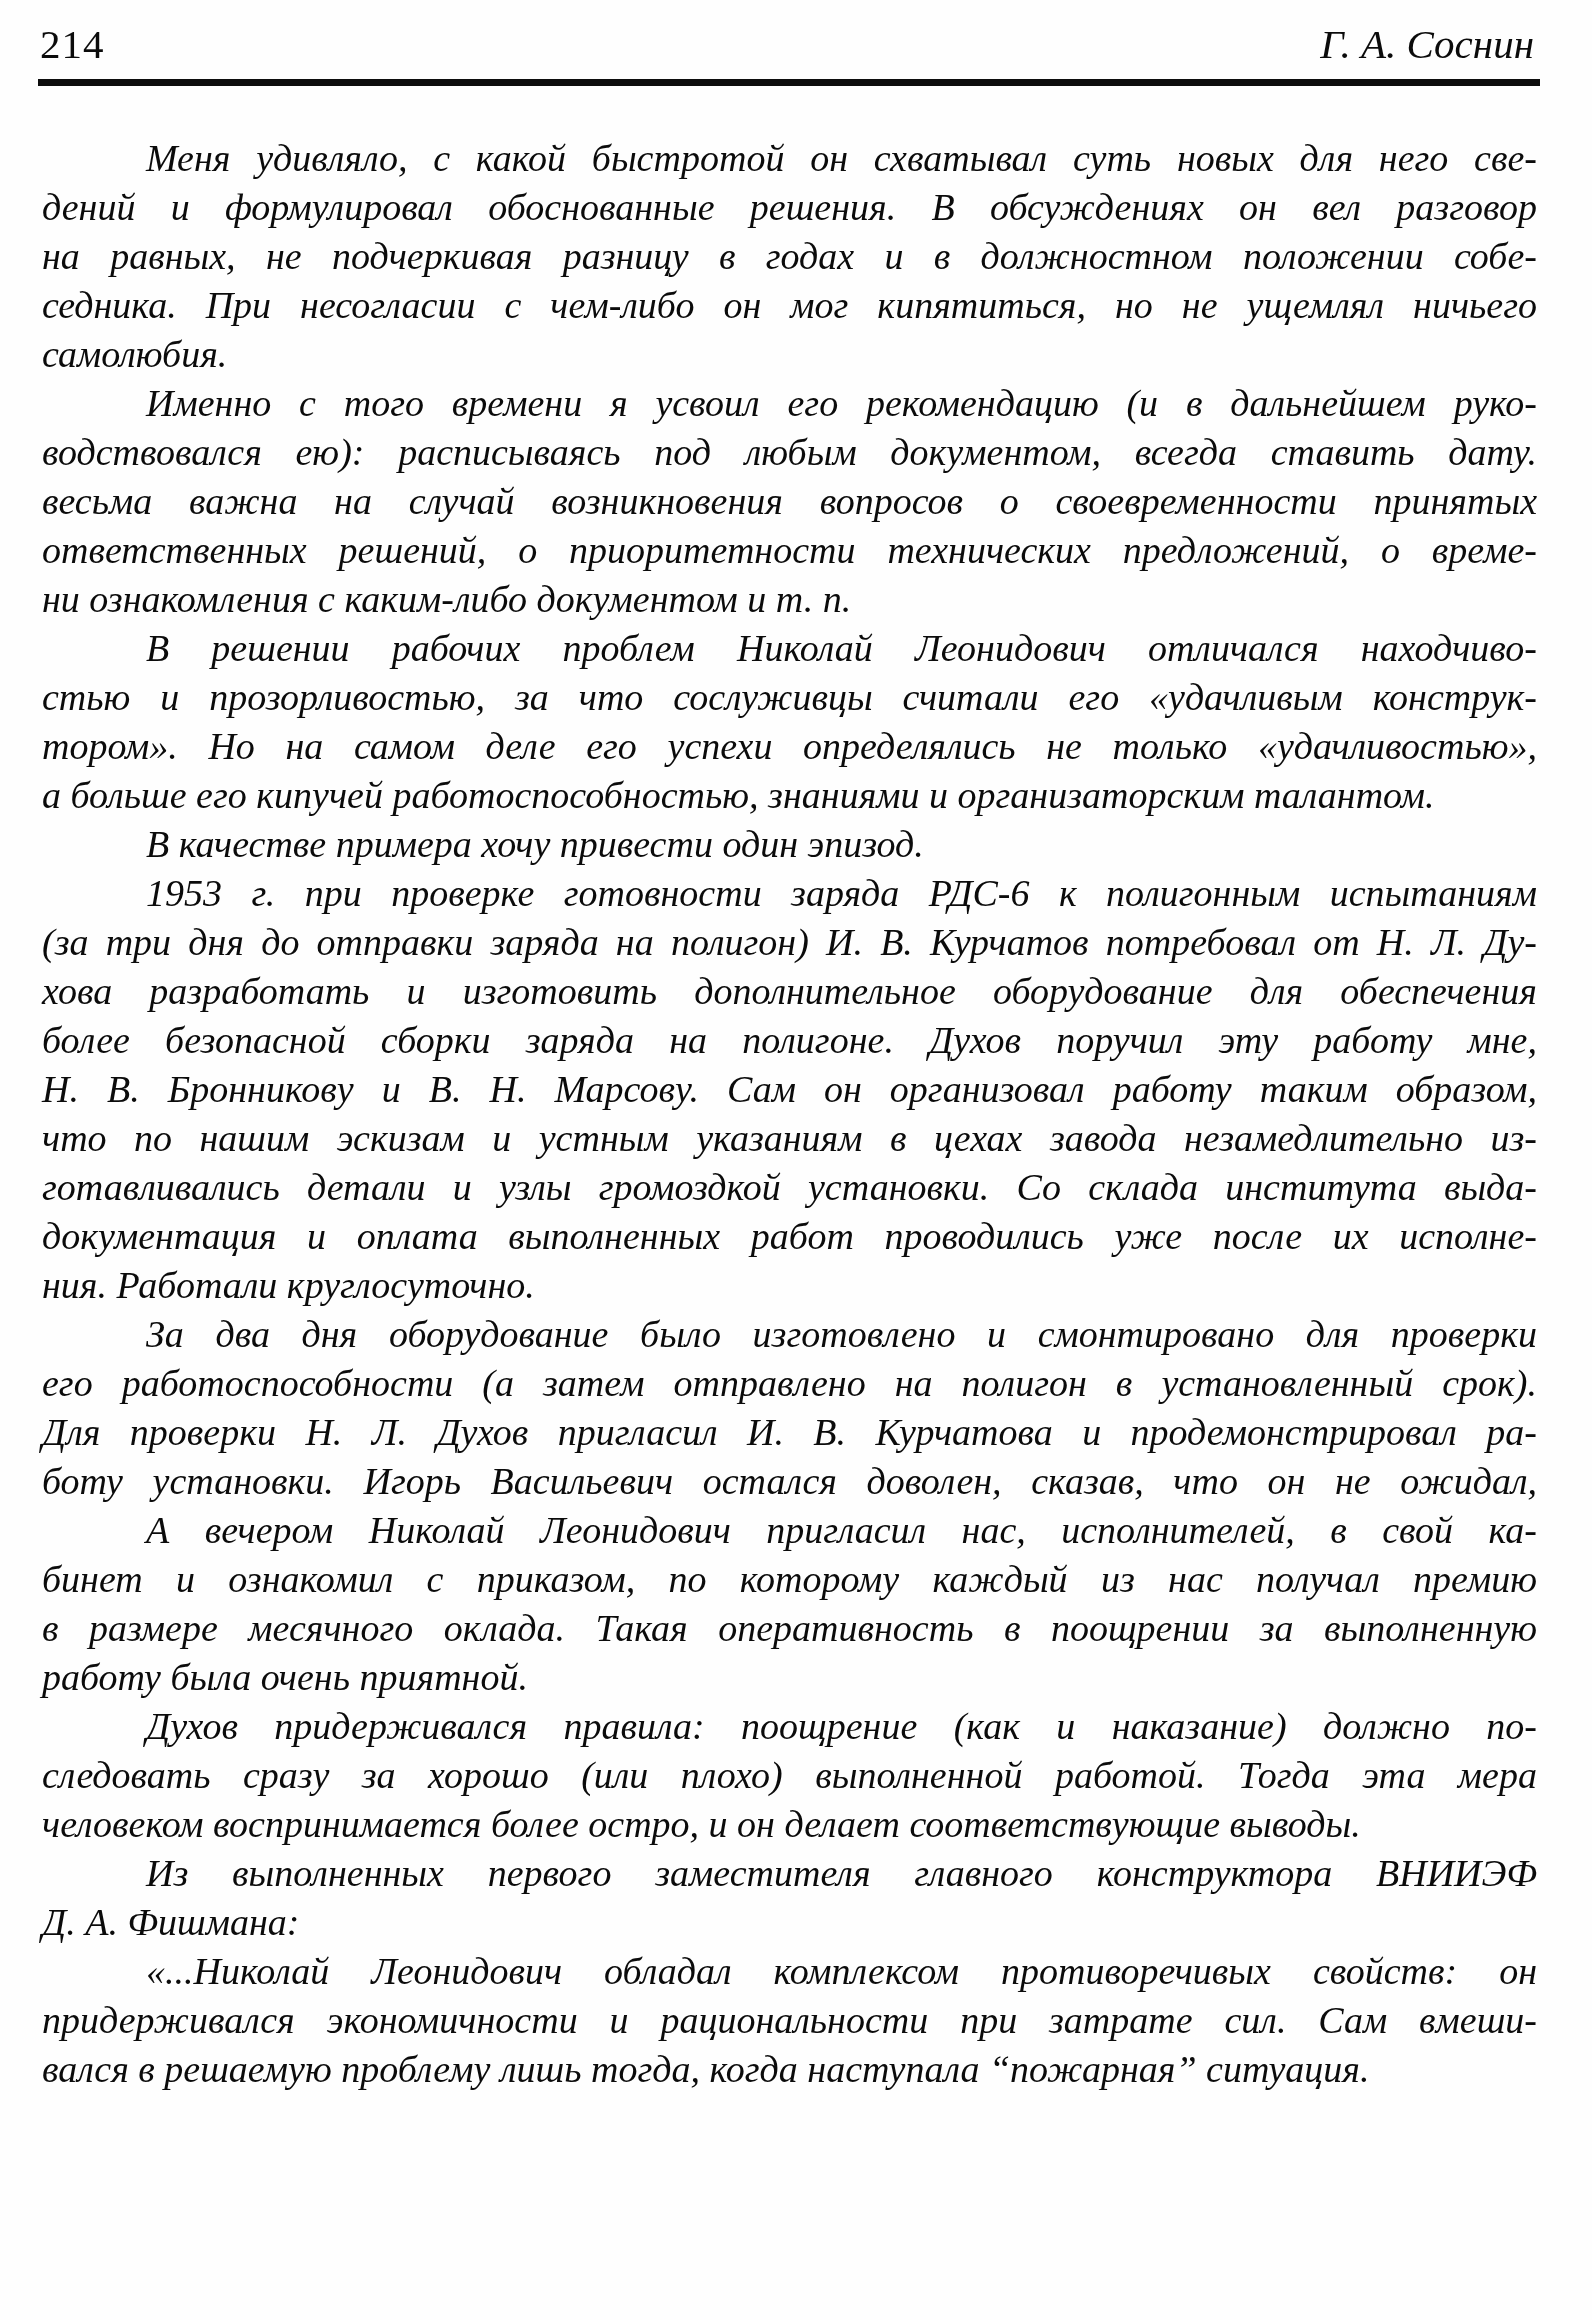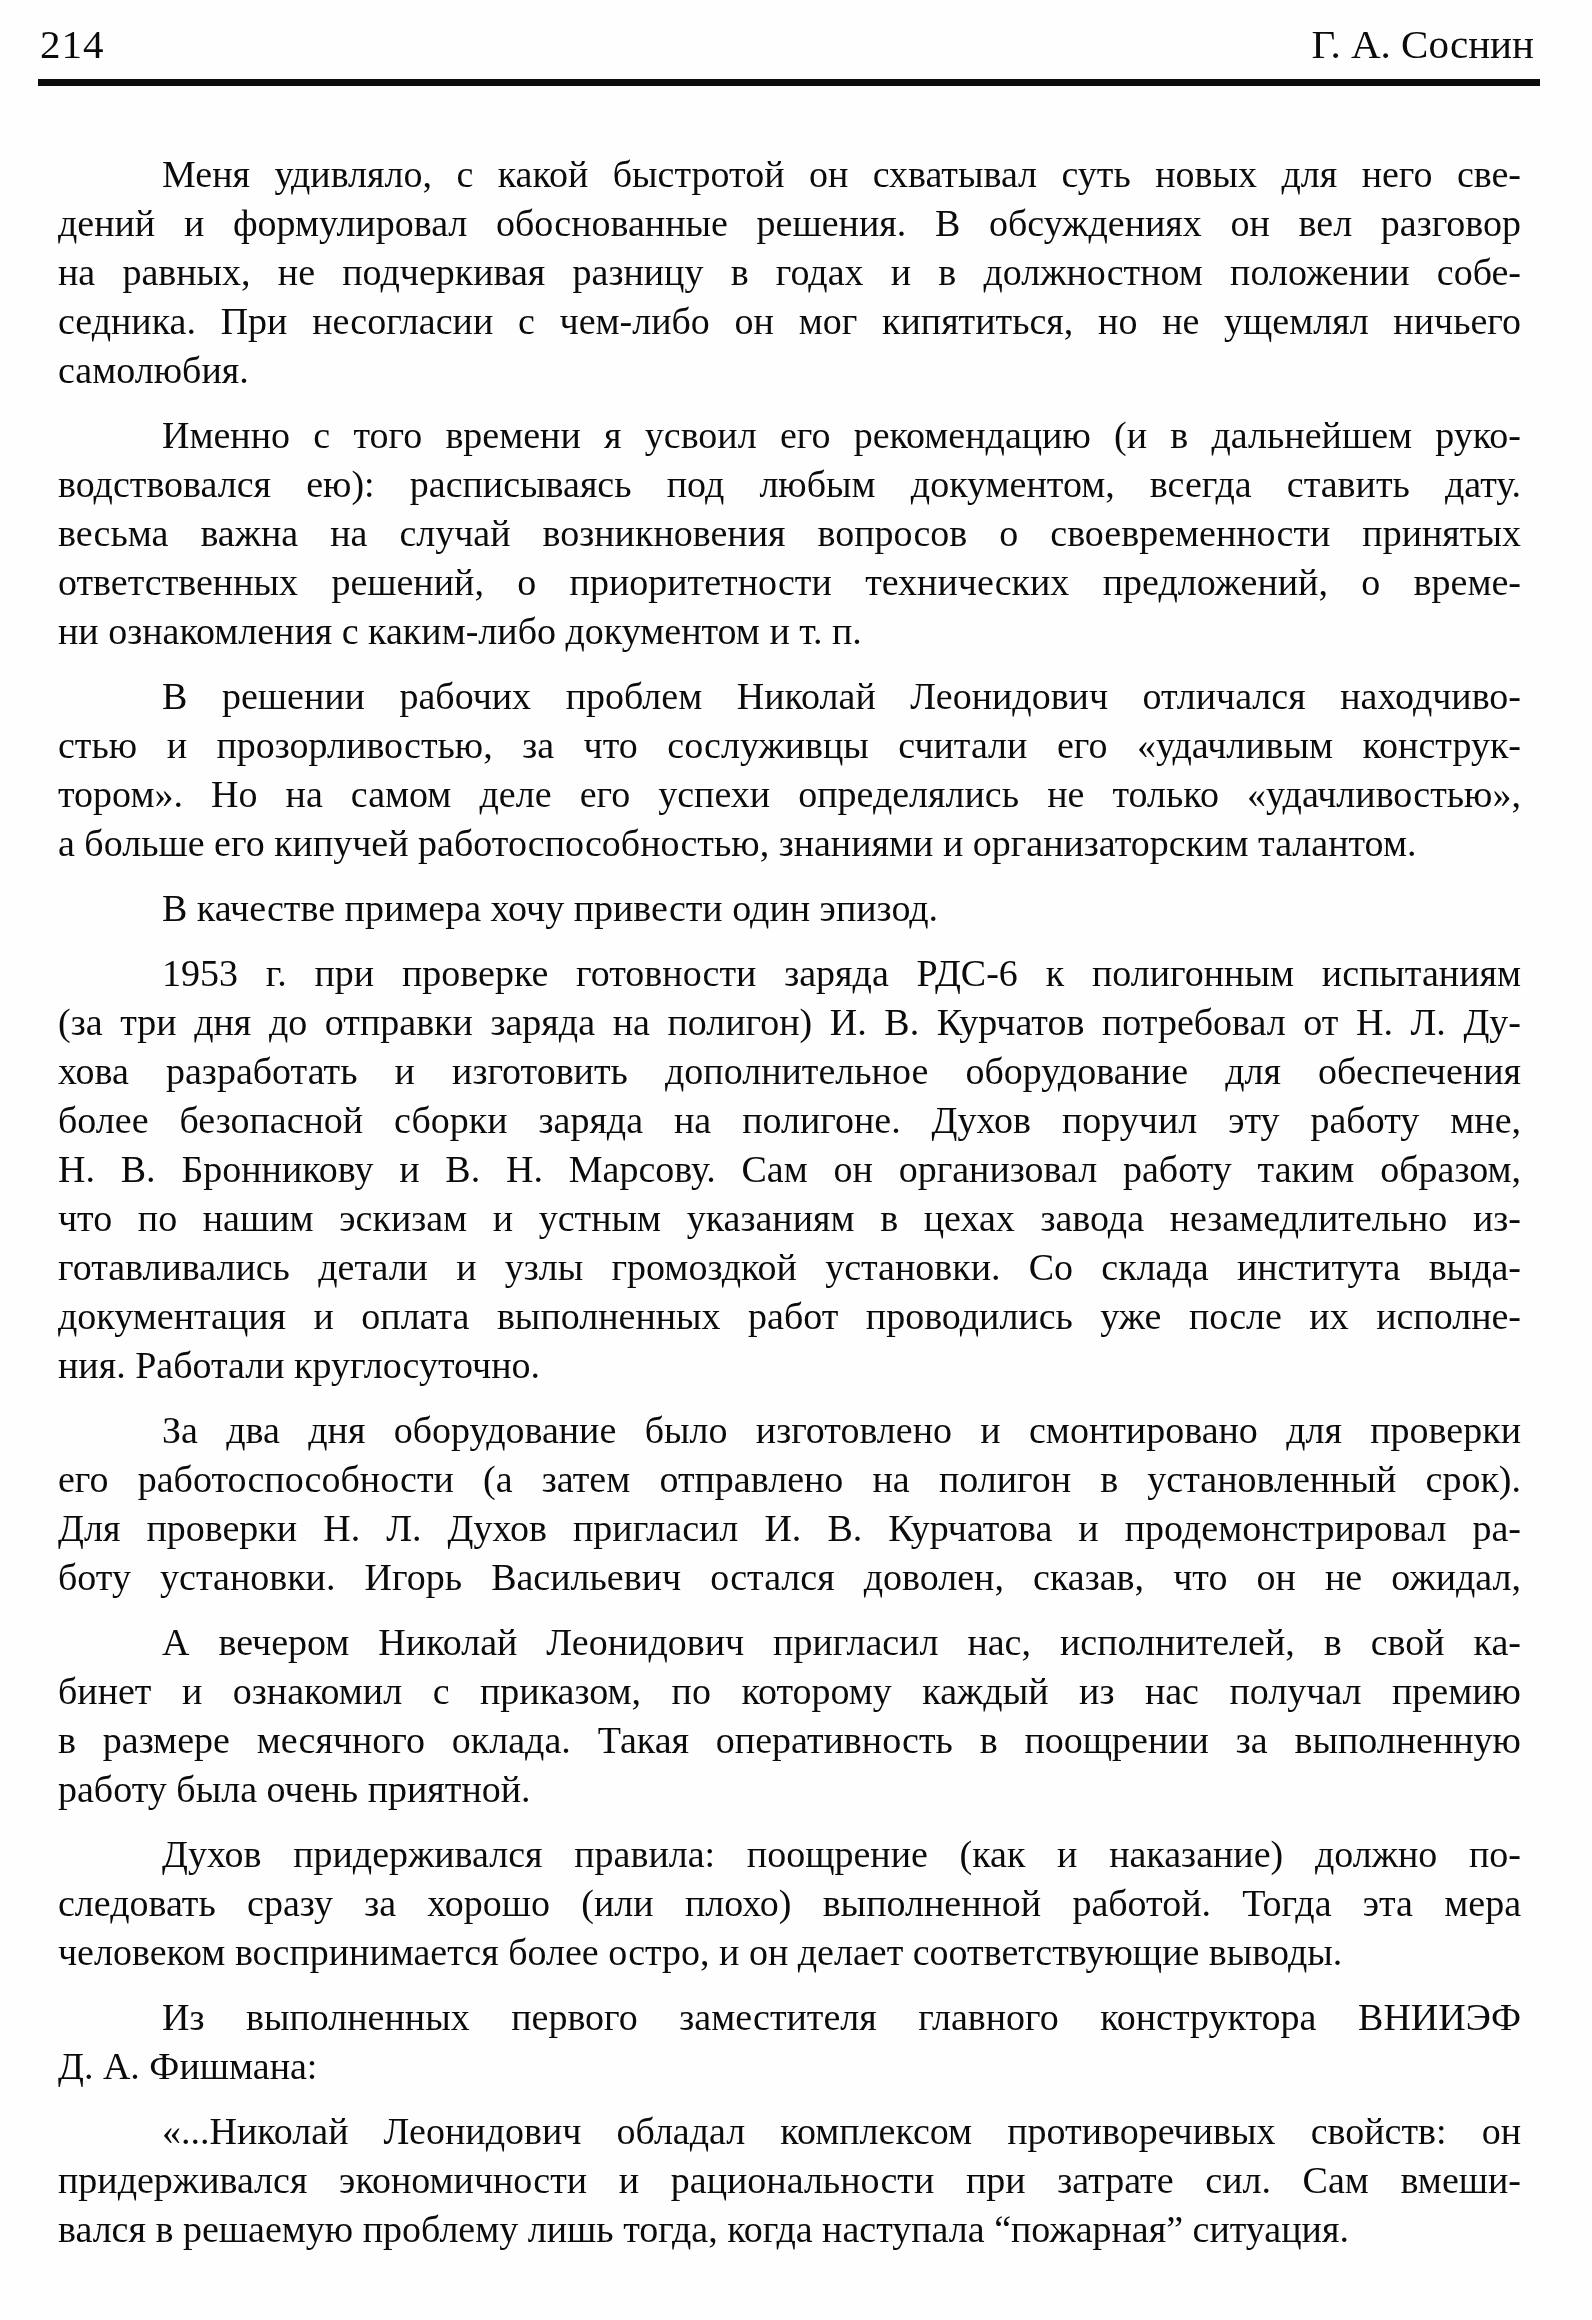--- a/index.html
+++ b/index.html
@@ -23,35 +23,37 @@
     align-items: baseline;
     padding: 22px 58px 0 40px;
     font-size: 41px;
     line-height: 1.1;
   }
   .page-number {
     font-style: normal;
     letter-spacing: 1px;
   }
   .author {
+    font-style: italic;
   }
   .rule {
     height: 7px;
     background: #0d0d0d;
     margin: 12px 52px 0 38px;
   }
   .text-block {
     padding: 48px 55px 0 42px;
     font-size: 38px;
     line-height: 49px;
     text-align: justify;
   }
   .text-block p {
-    margin: 16px;
+    margin: 0;
     padding: 0;
+    font-style: italic;
   }
   .ln {
     display: block;
     text-align-last: justify;
     white-space: normal;
   }
   .ln.first {
     padding-left: 104px;
   }
   .ln.lastln {

